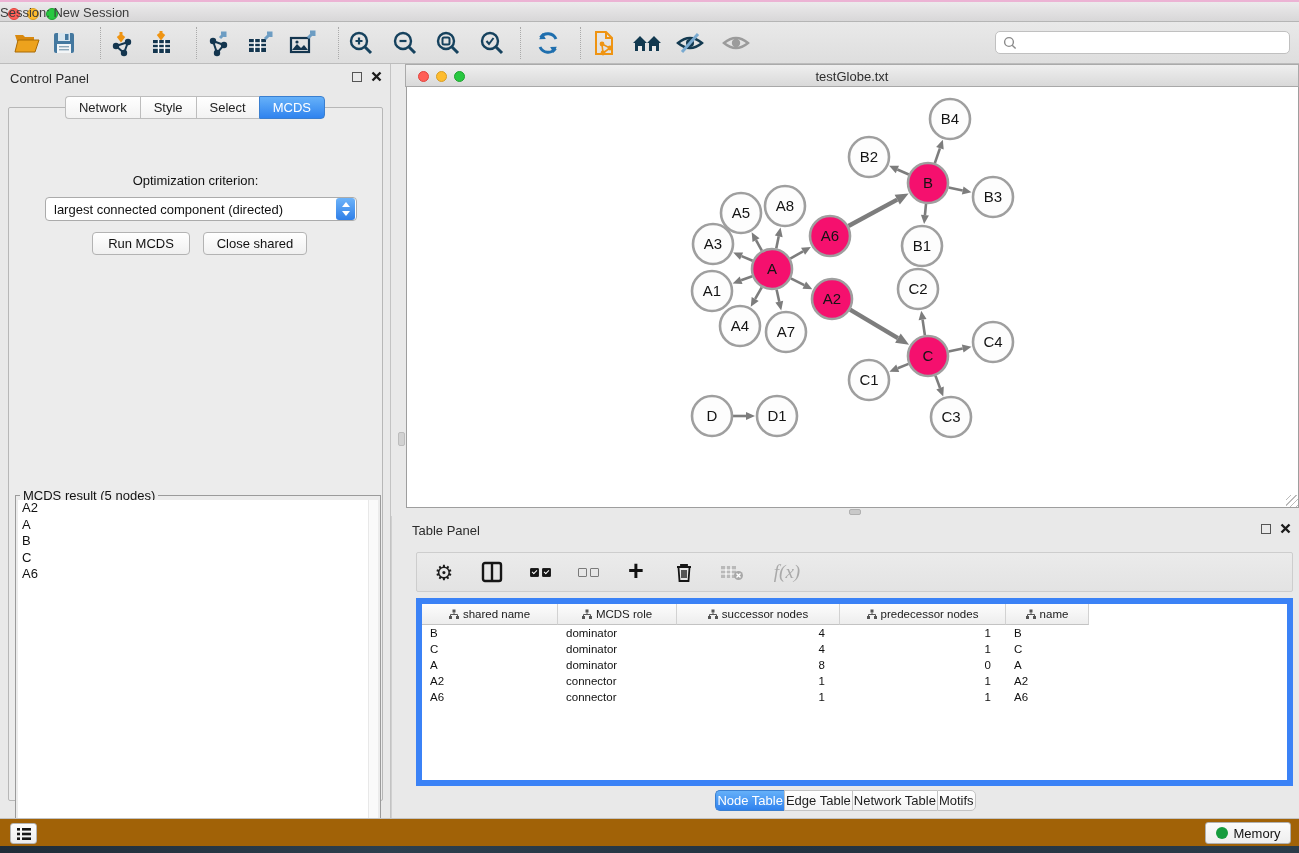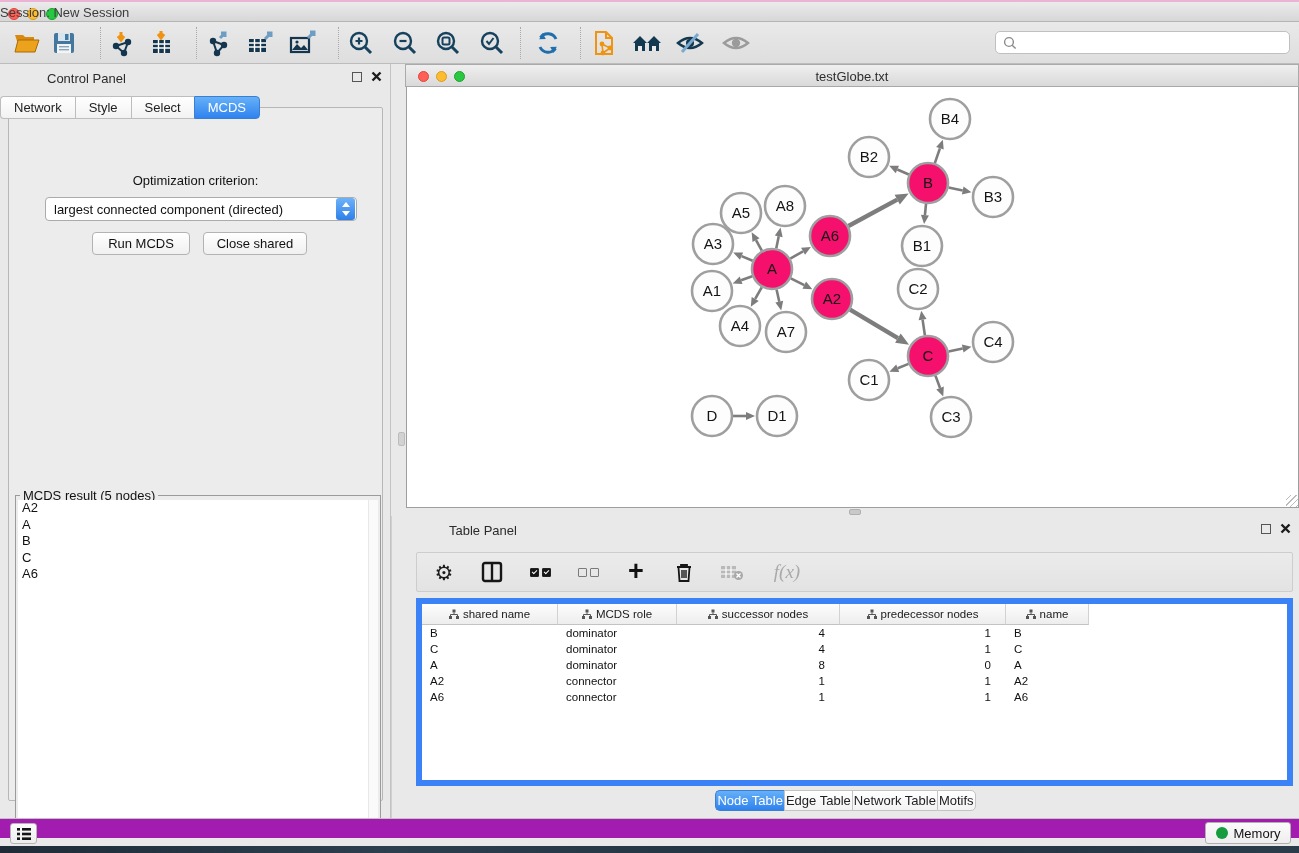--- a/index.html
+++ b/index.html
@@ -22,24 +22,24 @@
     background:linear-gradient(#e9e9e9,#dedede); border-bottom:1px solid #bcbcbc; }
   .tb-btn { position:absolute; top:50%; transform:translate(-50%,-50%); width:36px; height:36px;
     display:flex; align-items:center; justify-content:center; }
   .tb-sep { position:absolute; top:5px; height:32px; border-left:1px dotted #aaa; }
   .searchbox { position:absolute; left:995px; top:9px; width:295px; height:23px;
     background:#fff; border:1px solid #c0c0c0; border-radius:5px; display:flex; align-items:center; padding-left:6px; }
   .searchbox input { border:none; outline:none; flex:1; font-size:12px; background:transparent; font-family:"Liberation Sans",sans-serif; }
 
   
   .control-panel { position:absolute; left:0; top:64px; width:391px; height:754px; background:#e9e9e9; border-right:1px solid #c3c3c3; }
-  .panel-header { position:absolute; left:10px; top:7px; font-size:13px; color:#2b2b2b;margin-left:37px; }
+  .panel-header { position:absolute; left:10px; top:7px; font-size:13px; color:#2b2b2b; }
   .panel-icons { position:absolute; right:8px; top:7px; display:flex; gap:9px; align-items:center; }
   .float-icon { width:10px; height:10px; border:1.5px solid #555; background:transparent; }
-  .cp-tabs { position:absolute; left:0; top:32px; width:100%; display:flex; z-index:3; }
+  .cp-tabs { position:absolute; left:0; top:32px; width:100%; display:flex; justify-content:center; z-index:3; }
   .cp-tab { font-size:13px; padding:3px 13px; background:linear-gradient(#ffffff,#f2f2f2);
     border:1px solid #bdbdbd; border-right:none; color:#222; }
   .cp-tab:first-child { border-radius:4px 0 0 4px; }
   .cp-tab:last-child { border-radius:0 4px 4px 0; border-right:1px solid #bdbdbd; }
   .cp-tab.active { background:linear-gradient(#66b1f9,#2f83ee); color:#fff; border-color:#3a7fd0; }
   .cp-inner { position:absolute; left:8px; top:43px; width:375px; height:694px;
     background:#ececec; border:1px solid #b7b7b7; border-radius:2px; }
   .opt-label { position:absolute; left:0; width:100%; top:65px; text-align:center; font-size:13px; color:#111; }
   .dropdown { position:absolute; left:36px; top:89px; width:312px; height:24px; background:#fff;
     border:1px solid #ababab; border-radius:4px; display:flex; align-items:center; }
@@ -99,21 +99,21 @@
   .dt-cell.num { text-align:right; padding-right:15px; }
 
   .tp-tabs { position:absolute; left:0; width:100%; top:274px; display:flex; justify-content:center; }
   .tp-tab { font-size:13px; padding:2px 1px; height:21px; background:linear-gradient(#ffffff,#f3f3f3);
     border:1px solid #c4c4c4; border-right:none; color:#222; display:flex; align-items:center; }
   .tp-tab:first-child { border-radius:5px 0 0 5px; }
   .tp-tab:last-child { border-radius:0 5px 5px 0; border-right:1px solid #c4c4c4; }
   .tp-tab.active { background:linear-gradient(#65b0f9,#2f82ee); color:#fff; border-color:#3a7fd0; }
 
   
-  .statusbar { position:absolute; left:0; top:818px; width:1299px; height:20px; background:#a21caf; border-top:1px solid #c2c2c2; }
+  .statusbar { position:absolute; left:0; top:818px; width:1299px; height:28px; background:#a16207; border-top:1px solid #c2c2c2; }
   .list-btn { position:absolute; left:10px; top:4px; width:27px; height:21px; background:linear-gradient(#fcfcfc,#ededed);
     border:1px solid #b5b5b5; border-radius:3px; display:flex; align-items:center; justify-content:center; }
   .memory-btn { position:absolute; right:8px; top:3px; width:86px; height:22px; background:linear-gradient(#fbfbfb,#eeeeee);
     border:1px solid #b0b0b0; border-radius:3px; display:flex; align-items:center; justify-content:center; gap:6px;
     font-size:13px; color:#111; }
   .mem-dot { width:12px; height:12px; border-radius:50%; background:#169c3e; }
   .desktop-strip { position:absolute; left:0; top:846px; width:1299px; height:7px;
     background:linear-gradient(90deg,#1f2c38,#2c3f4e 30%,#223240 60%,#2a3b49); }
 
   svg { display:block; }

